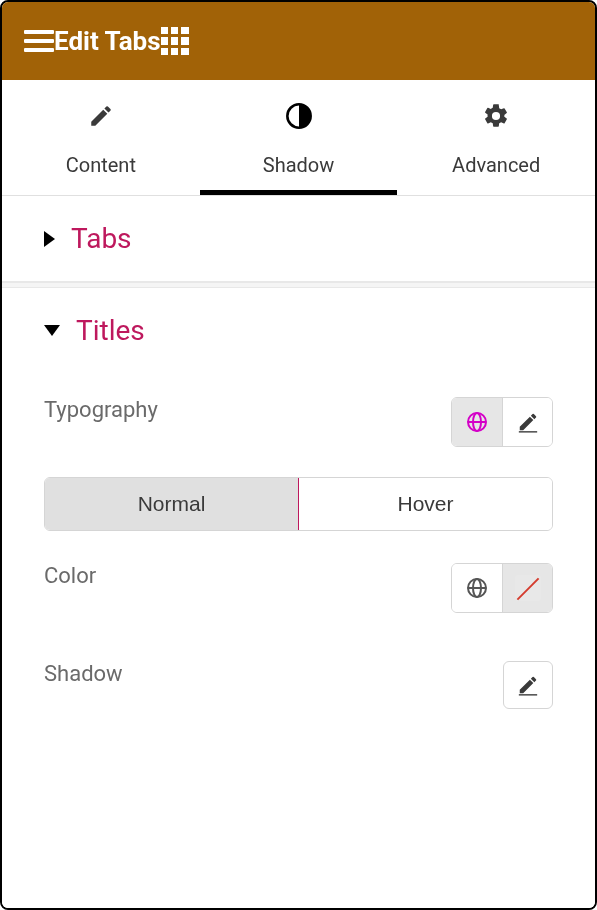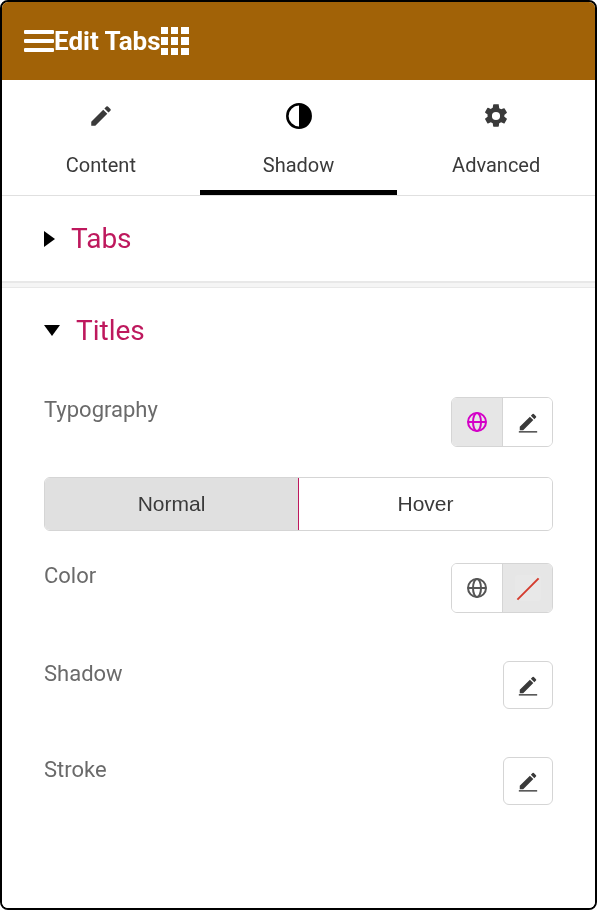--- a/index.html
+++ b/index.html
@@ -341,26 +341,17 @@
       <div class="control-row">
         <div class="control-label">Shadow</div>
         <button class="single-btn">
           <svg width="22" height="22" viewBox="0 0 24 24" fill="#3a3a3a">
               <path d="M3 17.25V21h3.75L17.81 9.94l-3.75-3.75L3 17.25zM20.71 7.04a1 1 0 0 0 0-1.41l-2.34-2.34a1 1 0 0 0-1.41 0l-1.83 1.83 3.75 3.75 1.83-1.83z"></path>
               <rect x="2" y="22" width="20" height="1.5"></rect>
             </svg>
         </button>
       </div>
 
-      <div class="control-row">
-        <div class="control-label">Stroke</div>
-        <button class="single-btn">
-          <svg width="22" height="22" viewBox="0 0 24 24" fill="#3a3a3a">
-              <path d="M3 17.25V21h3.75L17.81 9.94l-3.75-3.75L3 17.25zM20.71 7.04a1 1 0 0 0 0-1.41l-2.34-2.34a1 1 0 0 0-1.41 0l-1.83 1.83 3.75 3.75 1.83-1.83z"></path>
-              <rect x="2" y="22" width="20" height="1.5"></rect>
-            </svg>
-        </button>
-      </div>
 
     </div>
   </div>
 
 </div>
 
 </body></html>

